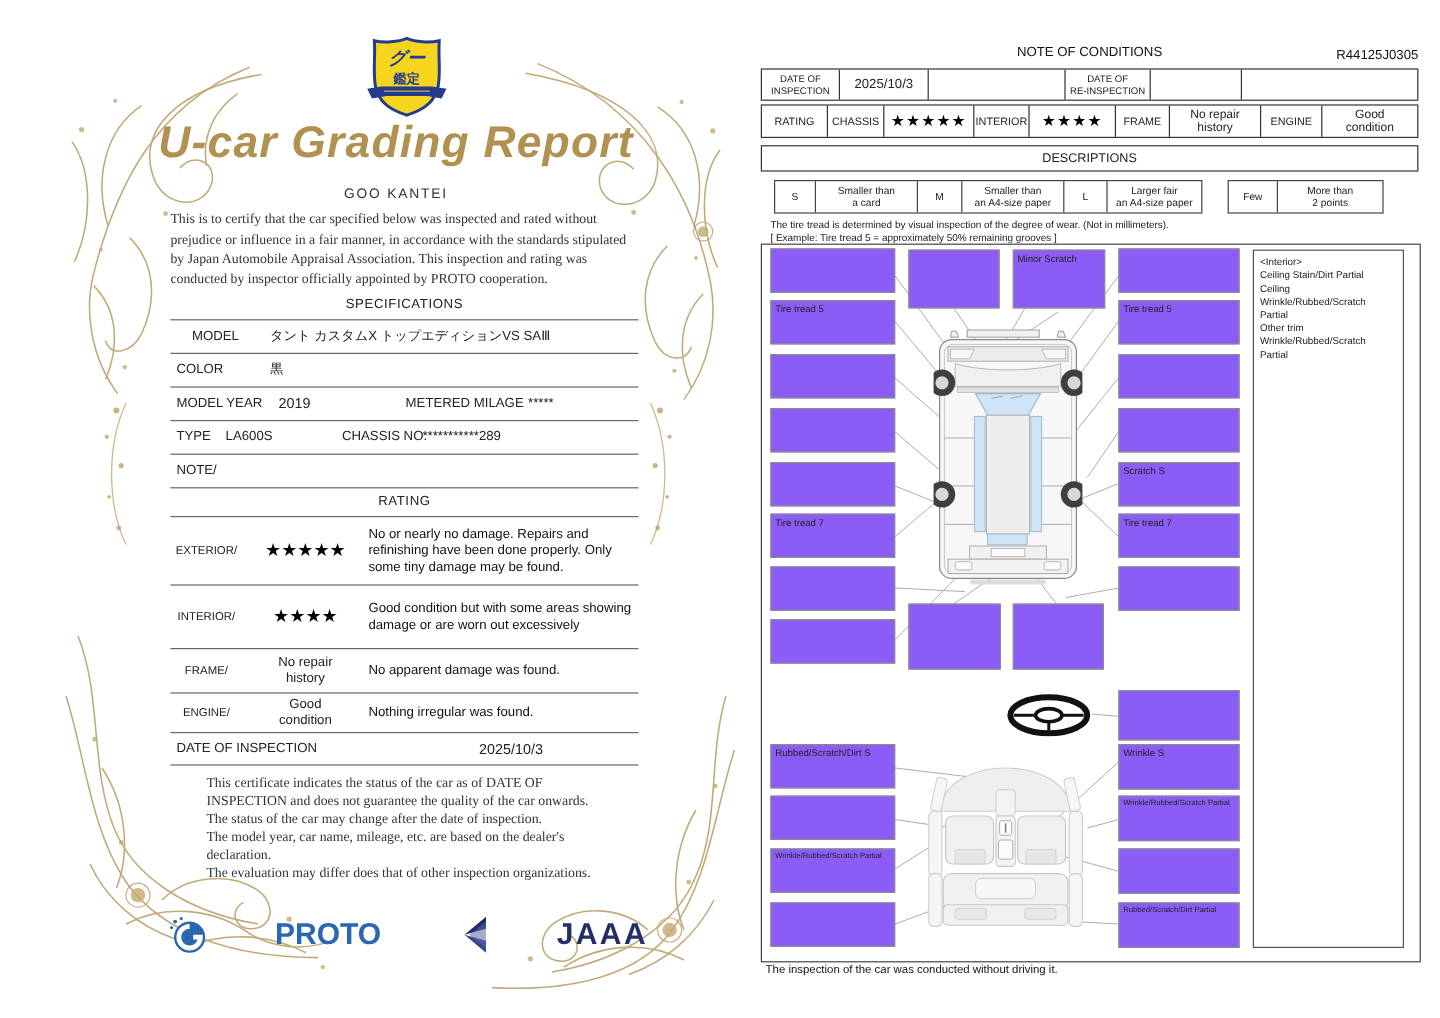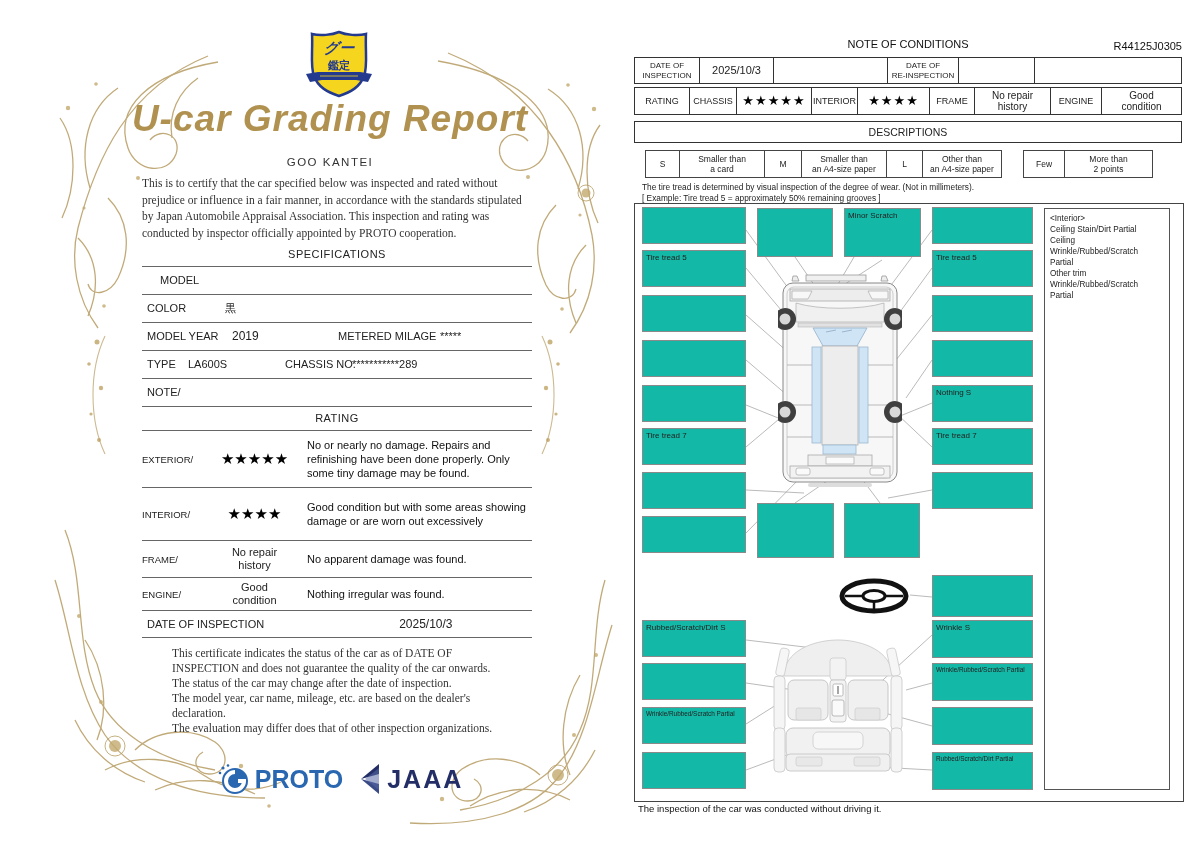--- a/index.html
+++ b/index.html
@@ -14,21 +14,21 @@
   .subtitle{font-size:11.5px;letter-spacing:1.5px;color:#333;}
   .serif{font-family:"Liberation Serif",serif;}
   .intro{font-size:11.5px;line-height:16.5px;color:#333;}
   .sec-head{font-size:11px;letter-spacing:.5px;color:#222;}
   .spec-table{border-top:1.2px solid #666;}
   .spec-row{position:relative;height:27px;border-bottom:1.2px solid #666;font-size:11px;}
   .spec-row span{position:absolute;top:0;line-height:27px;white-space:nowrap;}
   .rate-table{border-top:1.5px solid #666;}
   .rate-row{display:grid;grid-template-columns:60px 105px 1fr;border-bottom:1.5px solid #666;
             align-items:center;}
-  .rate-label{font-size:9.5px;color:#222;text-align:left;}
+  .rate-label{font-size:9.5px;color:#222;text-align:center;}
   .rate-val{font-size:11px;text-align:center;line-height:1.15;}
   .stars-lg{font-size:15px;letter-spacing:0px;color:#000;white-space:nowrap;}
   .rate-desc{font-size:11px;line-height:1.3;color:#111;padding:4px 0;}
   .date-row{display:flex;border-bottom:1.5px solid #666;height:26px;align-items:center;font-size:11px;}
   .disc{font-size:11.5px;line-height:15px;color:#333;}
   .logo-text-proto{font-size:25px;font-weight:800;color:#2a67b1;letter-spacing:0;}
   .logo-text-jaaa{font-size:25px;font-weight:700;color:#232e66;letter-spacing:2px;}
   
   .rp-title{font-size:11px;color:#111;}
   .rp-no{font-size:11px;color:#111;text-align:right;}
@@ -39,21 +39,21 @@
   .lbl8{font-size:8px;} .lbl9{font-size:9px;} .lbl10{font-size:10px;} .lbl11{font-size:11px;}
   .stars-sm{font-size:13px;letter-spacing:1px;color:#000;}
   .desc-bar{border:1px solid #333;display:flex;align-items:center;justify-content:center;
             font-size:10.5px;}
   .legend{display:flex;border:1px solid #444;height:28px;box-sizing:border-box;}
   .lcell{border-right:1px solid #444;display:flex;align-items:center;justify-content:center;
          text-align:center;font-size:8.5px;line-height:1.2;}
   .lcell:last-child{border-right:none;}
   .note8{font-size:8.3px;color:#222;}
   .bigbox{border:1px solid #444;}
-  .cbox{position:absolute;border:1px solid #8a8a8a;background:#14b8a6;font-size:8px;
+  .cbox{position:absolute;border:1px solid #8a8a8a;background:#8b5cf6;font-size:8px;
         line-height:1.15;padding:2px 3px;box-sizing:border-box;color:#222;overflow:hidden;}
   .cbox.small{font-size:6.4px;}
   .intpanel{border:1px solid #555;font-size:8.2px;line-height:11px;padding:4px 5px;
             box-sizing:border-box;color:#222;}
   .footer{font-size:9.5px;color:#111;}
   svg{display:block;}
 </style>
 </head>
 <body>
 
@@ -170,20 +170,21 @@
 
     <div class="abs title ctr" style="left:80px;top:98px;width:460px;">U-car Grading Report</div>
     <div class="abs subtitle ctr" style="left:80px;top:156px;width:460px;">GOO KANTEI</div>
     <p class="abs intro serif" style="left:122px;top:175px;width:394px;margin:0;">This is to certify that the car specified below was inspected and rated without prejudice or influence in a fair manner, in accordance with the standards stipulated by Japan Automobile Appraisal Association. This inspection and rating was conducted by inspector officially appointed by PROTO cooperation.</p>
 
     <div class="abs sec-head ctr" style="left:122px;top:248px;width:390px;">SPECIFICATIONS</div>
 
     <div class="abs spec-table" style="left:122px;top:266px;width:390px;">
       <div class="spec-row">
         <span style="left:18px;">MODEL</span>
+        <span style="left:83px;">タント カスタムX トップエディションVS SAⅢ</span>
       </div>
       <div class="spec-row">
         <span style="left:5px;">COLOR</span>
         <span style="left:83px;">黒</span>
       </div>
       <div class="spec-row">
         <span style="left:5px;">MODEL YEAR</span>
         <span style="left:90px;font-size:12px;">2019</span>
         <span style="left:196px;">METERED MILAGE</span>
         <span style="left:298px;">*****</span>
@@ -232,21 +233,21 @@
 
     <div class="abs disc serif" style="left:152px;top:646px;width:375px;">
       <div>This certificate indicates the status of the car as of DATE OF</div>
       <div>INSPECTION and does not guarantee the quality of the car onwards.</div>
       <div>The status of the car may change after the date of inspection.</div>
       <div>The model year, car name, mileage, etc. are based on the dealer's</div>
       <div>declaration.</div>
       <div>The evaluation may differ does that of other inspection organizations.</div>
     </div>
 
-    <div class="abs" style="left:120px;top:762px;width:400px;display:flex;justify-content:center;align-items:center;gap:4px;">
+    <div class="abs" style="left:120px;top:762px;width:400px;display:flex;justify-content:space-between;align-items:center;gap:4px;">
       <svg width="34" height="34" viewBox="0 0 34 34">
         <circle cx="6" cy="6" r="1.6" fill="#2a67b1"></circle>
         <circle cx="11" cy="3.5" r="1.3" fill="#2a67b1"></circle>
         <circle cx="3" cy="11" r="1.3" fill="#2a67b1"></circle>
         <circle cx="18" cy="19" r="13" fill="#2a67b1"></circle>
         <path d="M18,10 A9,9 0 1 0 27,19 L21,19" stroke="#fff" stroke-width="4" fill="none"></path>
       </svg>
       <span class="logo-text-proto">PROTO</span>
       <svg width="26" height="34" viewBox="0 0 26 34" style="margin-left:10px;">
         <polygon points="4,17 22,2 22,12" fill="#232e66"></polygon>
@@ -290,21 +291,21 @@
     <div class="abs desc-bar" style="left:14px;top:121px;width:546px;height:20px;">DESCRIPTIONS</div>
 
     <div class="abs legend" style="left:25px;top:150px;width:357px;">
       <div class="lcell" style="width:33px;">S</div>
       <div class="lcell pre" style="width:84px;">Smaller than
 a card</div>
       <div class="lcell" style="width:36px;">M</div>
       <div class="lcell pre" style="width:84px;">Smaller than
 an A4-size paper</div>
       <div class="lcell" style="width:35px;">L</div>
-      <div class="lcell pre" style="flex:1;">Other than
+      <div class="lcell pre" style="flex:1;">Larger fair
 an A4-size paper</div>
     </div>
     <div class="abs legend" style="left:403px;top:150px;width:130px;">
       <div class="lcell" style="width:40px;">Few</div>
       <div class="lcell pre" style="flex:1;">More than
 2 points</div>
     </div>
 
     <div class="abs note8" style="left:22px;top:182px;width:540px;">The tire tread is determined by visual inspection of the degree of wear. (Not in millimeters).</div>
     <div class="abs note8" style="left:22px;top:193px;width:540px;">[ Example: Tire tread 5 = approximately 50% remaining grooves ]</div>
@@ -436,21 +437,21 @@
         <div class="cbox" style="left: 22px; top: 472px; width: 104px; height: 37px;"></div>
         <div class="cbox" style="left: 22px; top: 516px; width: 104px; height: 37px;"></div>
         <div class="cbox" style="left: 22px; top: 620px; width: 104px; height: 37px;">Rubbed/Scratch/Dirt S</div>
         <div class="cbox" style="left: 22px; top: 663px; width: 104px; height: 37px;"></div>
         <div class="cbox small" style="left: 22px; top: 707px; width: 104px; height: 37px;">Wrinkle/Rubbed/Scratch Partial</div>
         <div class="cbox" style="left: 22px; top: 752px; width: 104px; height: 37px;"></div>
         <div class="cbox" style="left: 312px; top: 207px; width: 101px; height: 37px;"></div>
         <div class="cbox" style="left: 312px; top: 250px; width: 101px; height: 37px;">Tire tread 5</div>
         <div class="cbox" style="left: 312px; top: 295px; width: 101px; height: 37px;"></div>
         <div class="cbox" style="left: 312px; top: 340px; width: 101px; height: 37px;"></div>
-        <div class="cbox" style="left: 312px; top: 385px; width: 101px; height: 37px;">Nothing S</div>
+        <div class="cbox" style="left: 312px; top: 385px; width: 101px; height: 37px;">Scratch S</div>
         <div class="cbox" style="left: 312px; top: 428px; width: 101px; height: 37px;">Tire tread 7</div>
         <div class="cbox" style="left: 312px; top: 472px; width: 101px; height: 37px;"></div>
         <div class="cbox" style="left: 312px; top: 575px; width: 101px; height: 42px;"></div>
         <div class="cbox" style="left: 312px; top: 620px; width: 101px; height: 38px;">Wrinkle S</div>
         <div class="cbox small" style="left: 312px; top: 663px; width: 101px; height: 38px;">Wrinkle/Rubbed/Scratch Partial</div>
         <div class="cbox" style="left: 312px; top: 707px; width: 101px; height: 38px;"></div>
         <div class="cbox small" style="left: 312px; top: 752px; width: 101px; height: 38px;">Rubbed/Scratch/Dirt Partial</div>
         <div class="cbox" style="left: 137px; top: 208px; width: 76px; height: 49px;"></div>
         <div class="cbox" style="left: 224px; top: 208px; width: 77px; height: 49px;">Minor Scratch</div>
         <div class="cbox" style="left: 137px; top: 503px; width: 77px; height: 55px;"></div>

